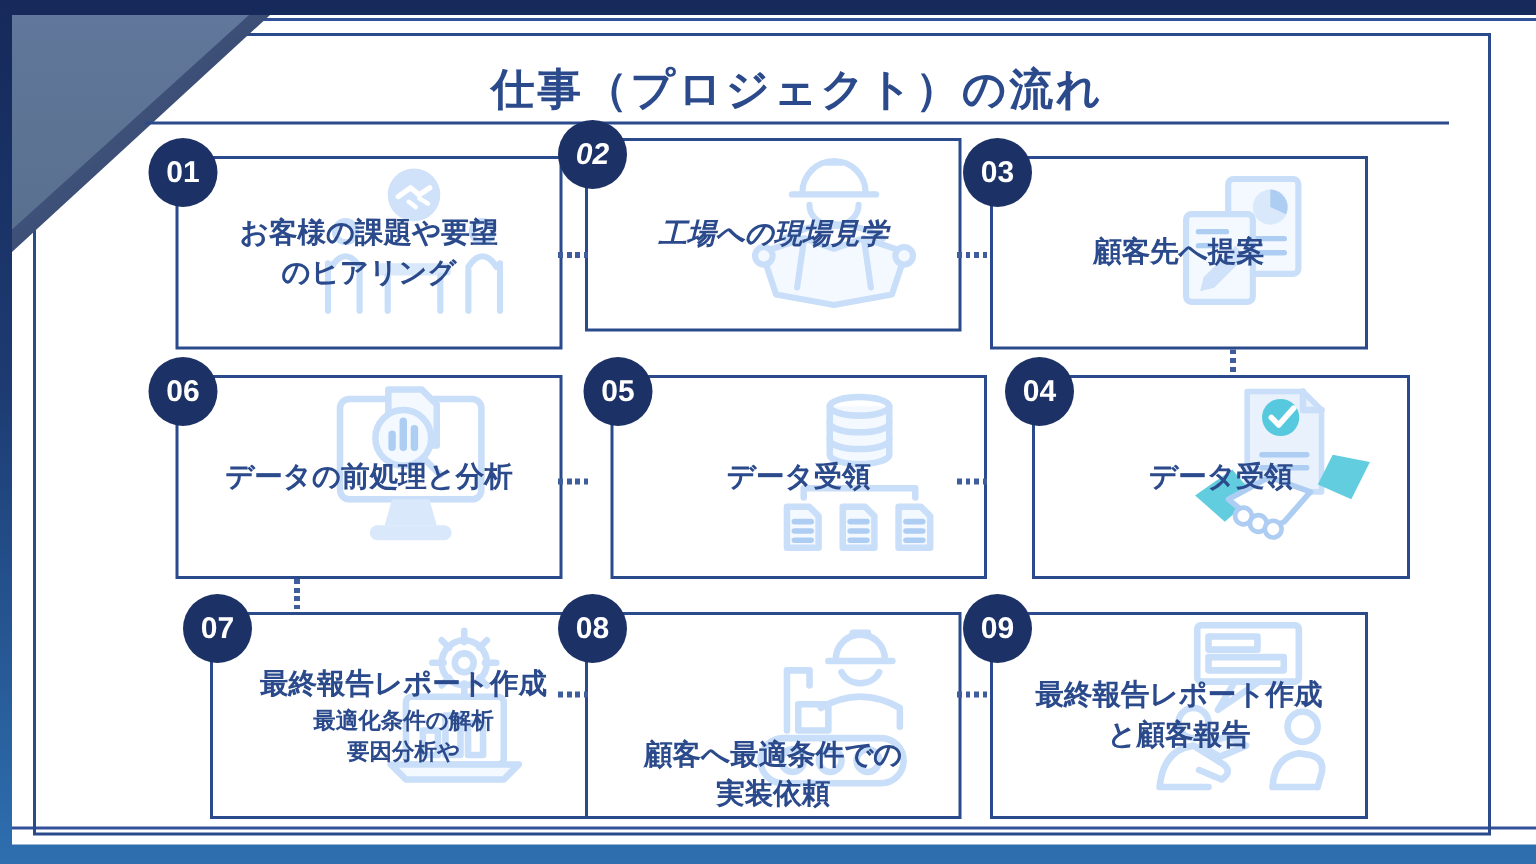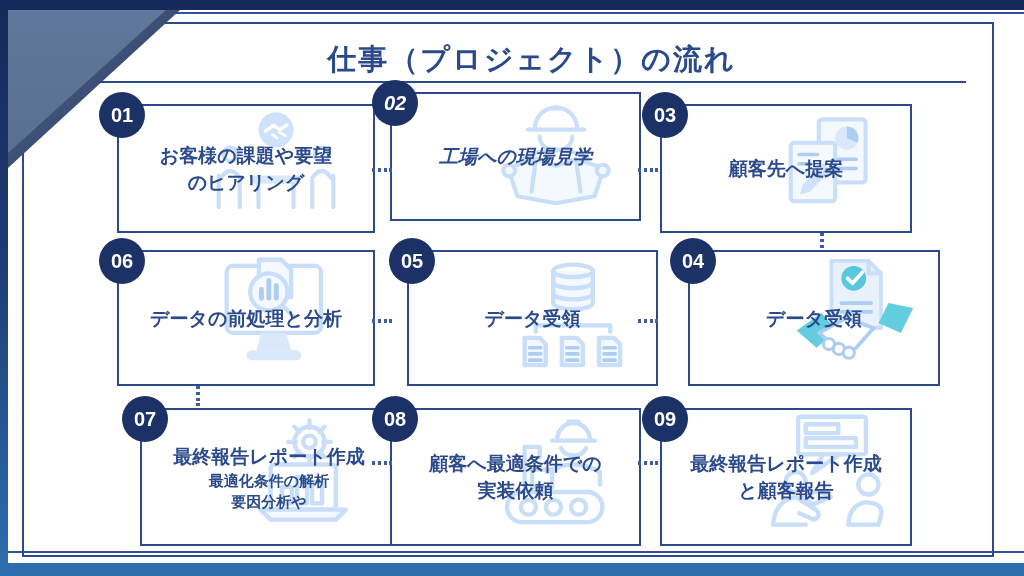--- a/index.html
+++ b/index.html
@@ -218,21 +218,21 @@
         <path class="sf" d="M18 76 h68 l-8 8 H26 Z"></path>
       </svg>
     </div>
     <div class="card-text">
       <div class="line">最終報告レポート作成</div>
       <div class="subline">最適化条件の解析</div>
       <div class="subline">要因分析や</div>
     </div>
   </div>
 
-  <div class="card" style="left:390px;top:408px;width:247px;height:134px;">
+  <div class="card" style="left:390px;top:408px;width:247px;height:134px;justify-content:flex-end;">
     <div class="badge">
         <span>08</span>
       </div>
     <div class="icon">
       <svg viewBox="0 0 110 100" preserveAspectRatio="xMidYMid meet">
         <path class="s" d="M30 26 h12 M30 26 v32 M42 26 v8"></path>
         <rect x="36" y="44" width="16" height="14" class="s" fill="#ffffff"></rect>
         <path class="s" d="M56 20 a13 13 0 0 1 26 0"></path>
         <path class="s" d="M52 21 h34"></path>
         <path class="s" d="M65 6 h8"></path>

